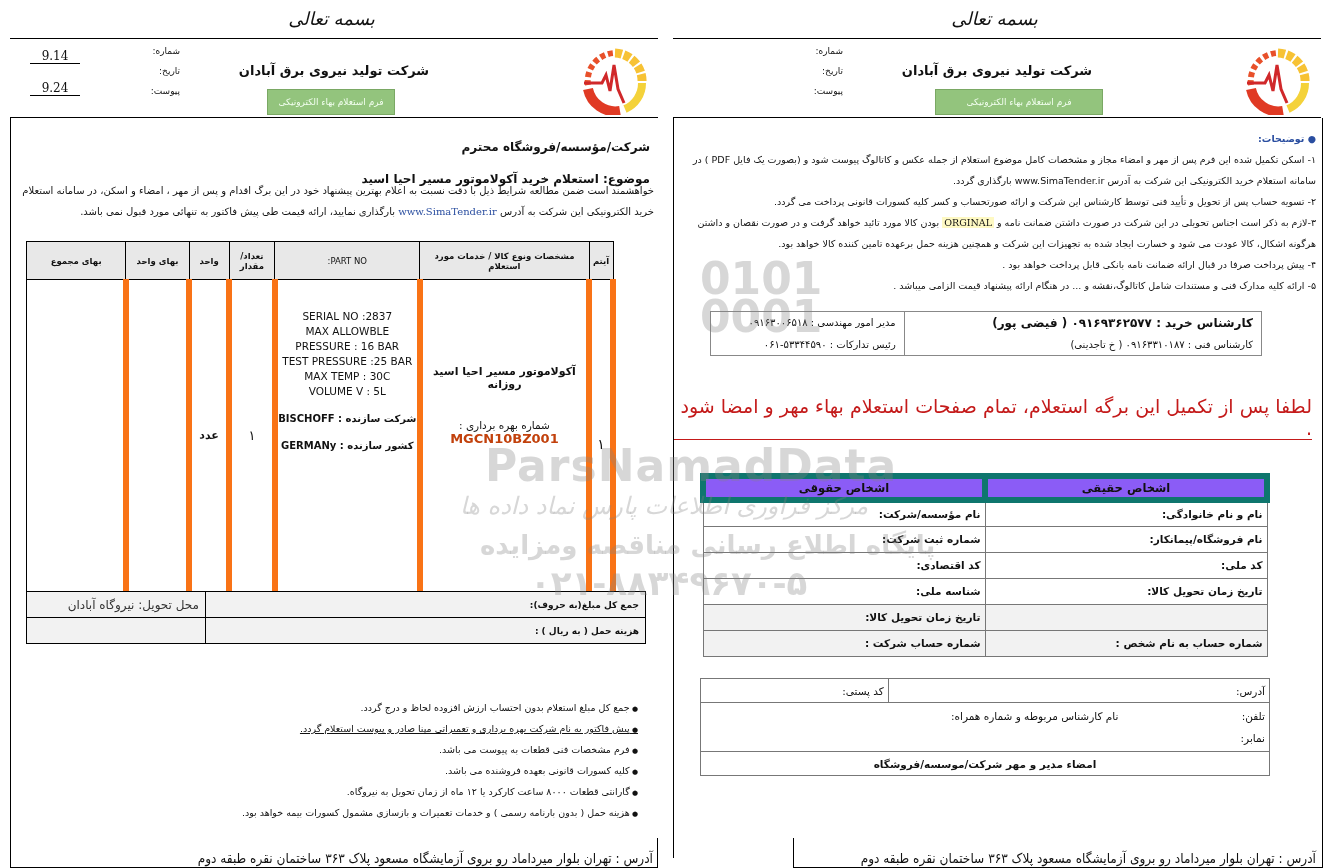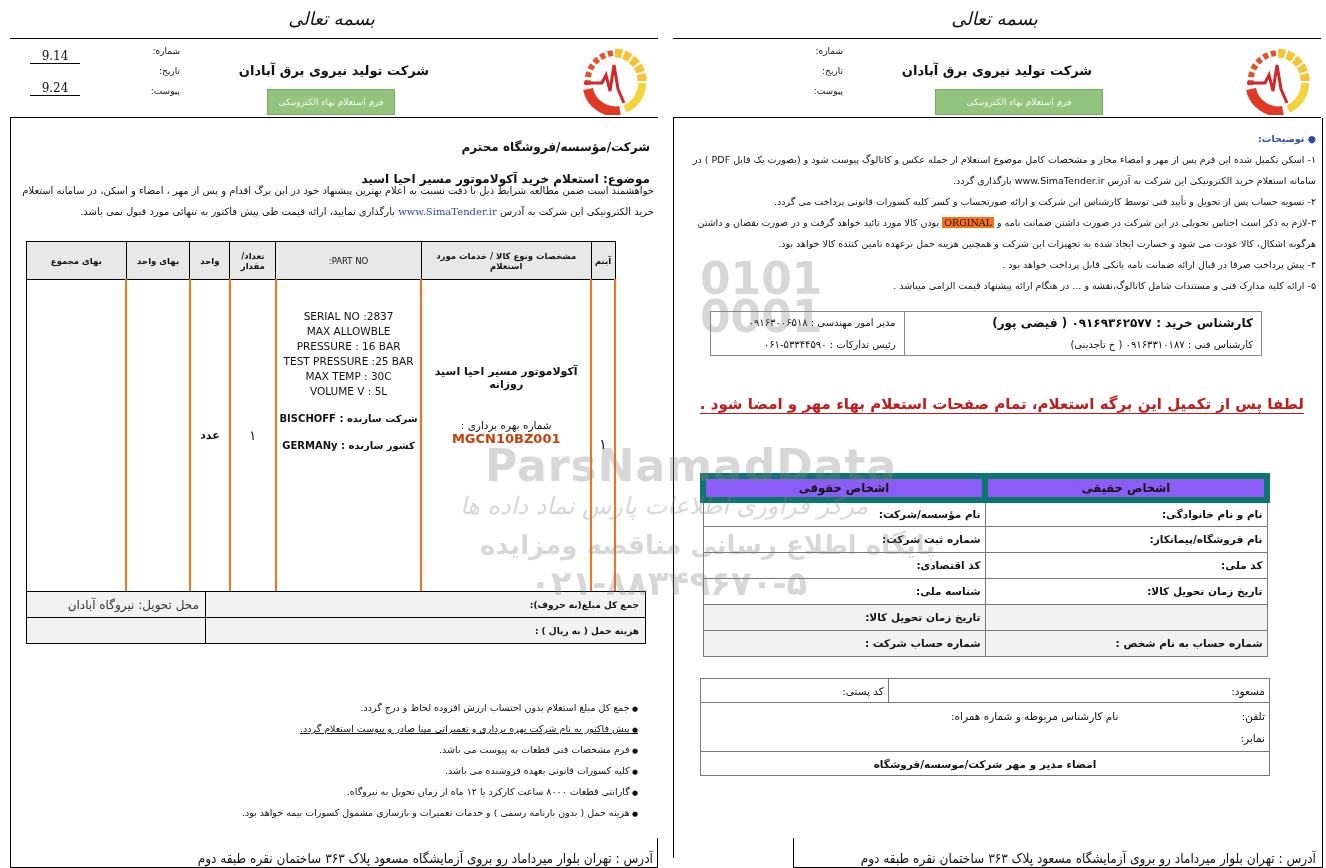--- a/index.html
+++ b/index.html
@@ -21,37 +21,37 @@
   #left-page .body-box { left: 10px; width: 648px; height: 740px; border-right: none; }
   #right-page .body-box { left: 10px; width: 650px; height: 740px; }
   .rtl { direction: rtl; text-align: right; }
   .greet { position: absolute; top: 22px; right: 8px; font-weight: bold; font-size: 12px; }
   .subject { position: absolute; top: 42px; right: 8px; font-weight: bold; font-size: 12px; margin-top: 12px; }
   .intro { position: absolute; top: 62px; right: 4px; width: 640px; font-size: 10px; line-height: 21px; }
   .link { color: #2a4ea0; font-family: "DejaVu Serif", serif; }
   table { border-collapse: collapse; }
   .items-table { position: absolute; top: 123px; left: 15px; width: 590px; direction: rtl; font-size: 9px; }
   .items-table th { background: #e8e8e8; border: 1px solid #000; font-weight: bold; height: 38px; font-size: 8.5px; }
-  .items-table td { border-left: 1px solid #000; border-right: 2px solid #f97316; height: 312px; vertical-align: middle; text-align: center; }
+  .items-table td { border-left: 1px solid #000; border-right: 6px solid #f97316; height: 312px; vertical-align: middle; text-align: center; }
   .partno { font-size: 10.5px; line-height: 15px; }
   .partno .maker { margin-top: 12px; font-size: 10px; font-weight: bold; }
   .totals { position: absolute; top: 473px; left: 15px; width: 620px; direction: rtl; font-size: 9px; }
   .totals td { border: 1.5px solid #000; height: 26px; padding: 0 6px; background: #f2f2f2; font-weight: bold; }
   .notes { position: absolute; top: 580px; right: 20px; width: 470px; font-size: 9.5px; line-height: 19px; direction: rtl; }
   .notes li { list-style: none; }
   .notes li::before { content: "● "; font-size: 7px; }
   .address { position: absolute; bottom: 2px; font-family: "DejaVu Sans Condensed", "DejaVu Sans", sans-serif; font-size: 13.5px; direction: rtl; white-space: nowrap; }
   .address-box { position: absolute; bottom: 0; height: 30px; border: 1px solid #000; border-top: none; }
   .explain { position: absolute; top: 10px; right: 6px; width: 640px; font-size: 9.5px; line-height: 21px; }
   .explain .title { color: #2a4ea0; font-weight: bold; }
-  .highlight { background: #f97316; padding: 0 2px; font-family: "DejaVu Serif", serif; }
+  .highlight { background: #fef9c3; padding: 0 2px; font-family: "DejaVu Serif", serif; }
   .contacts { position: absolute; top: 193px; left: 36px; width: 552px; border: 1px solid #888; direction: rtl; font-size: 10px; }
   .contacts td { padding: 3px 8px; height: 22px; }
   .contacts td.sep { border-left: 1px solid #888; padding-left: 33px; }
-  .warning { position: absolute; top: 277px; right: 18px; color: #c41a1a; font-weight: bold; font-size: 15px; direction: rtl; border-bottom: 1.5px solid #c41a1a; }
+  .warning { position: absolute; top: 277px; right: 10px; color: #c41a1a; font-weight: normal; font-size: 19px; direction: rtl; border-bottom: 1.5px solid #c41a1a; }
   .parties { position: absolute; top: 355px; left: 26px; width: 570px; direction: rtl; font-size: 10.5px; }
   .parties th { background: #8b5cf6; border: 6px solid #0f766e; height: 24px; font-size: 11.5px; }
   .parties td { border: 1px solid #777; height: 26px; padding: 0 4px; font-weight: bold; width: 50%; text-align: right; }
   .parties tr.shade td { background: #f2f2f2; }
   .contact-info { position: absolute; top: 560px; left: 26px; width: 570px; direction: rtl; font-size: 10.5px; }
   .contact-info td { border: 1px solid #777; padding: 2px 4px; height: 24px; }
   .watermark { position: absolute; color: rgba(130,130,130,0.32); font-weight: bold; pointer-events: none; }
 </style>
 </head>
 <body>
@@ -228,21 +228,21 @@
       <tr class="shade">
         <td>شماره حساب به نام شخص :</td>
         <td>شماره حساب شرکت :</td>
       </tr>
     </tbody>
       </table>
 
     <table class="contact-info">
       <tbody>
           <tr>
-        <td style="width:67%">مسعود:</td>
+        <td style="width:67%">آدرس:</td>
         <td>کد پستی:</td>
       </tr>
       <tr>
         <td colspan="2" style="border-bottom:none;height:44px;vertical-align:top;line-height:22px">
           <span>تلفن:</span>
           <span style="margin-right:120px">نام کارشناس مربوطه و شماره همراه:</span><br>
           <span>نمابر:</span>
         </td>
       </tr>
       <tr>

